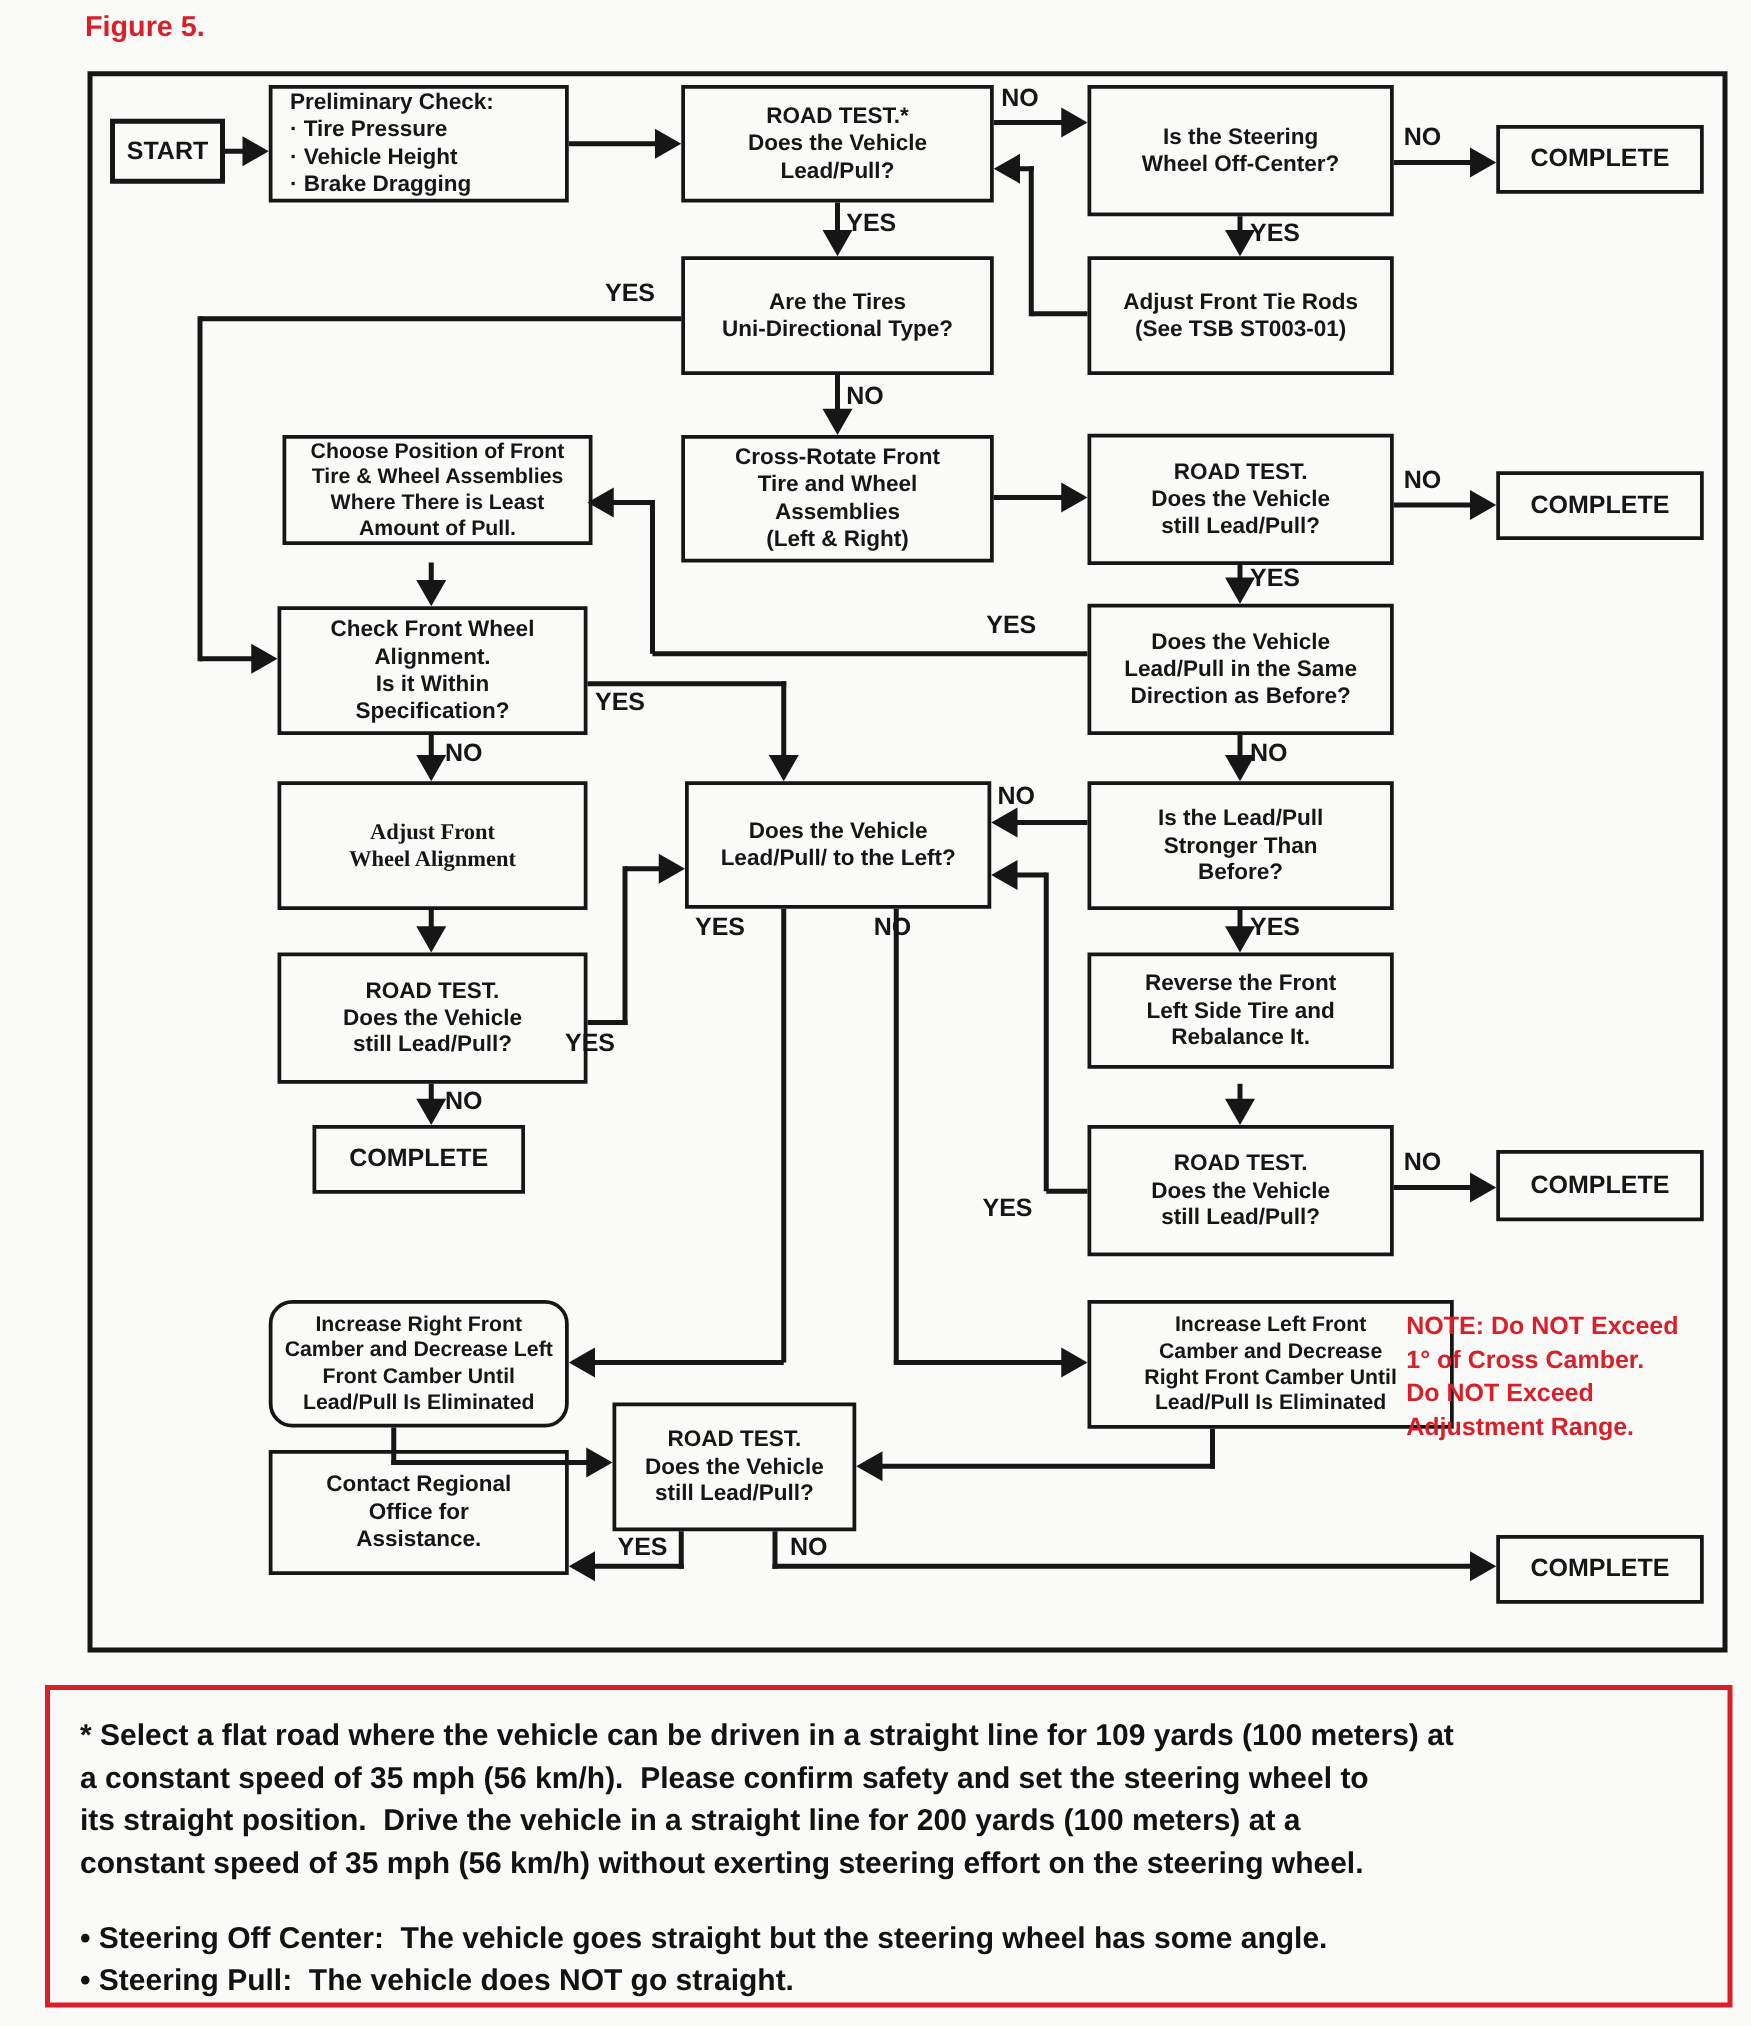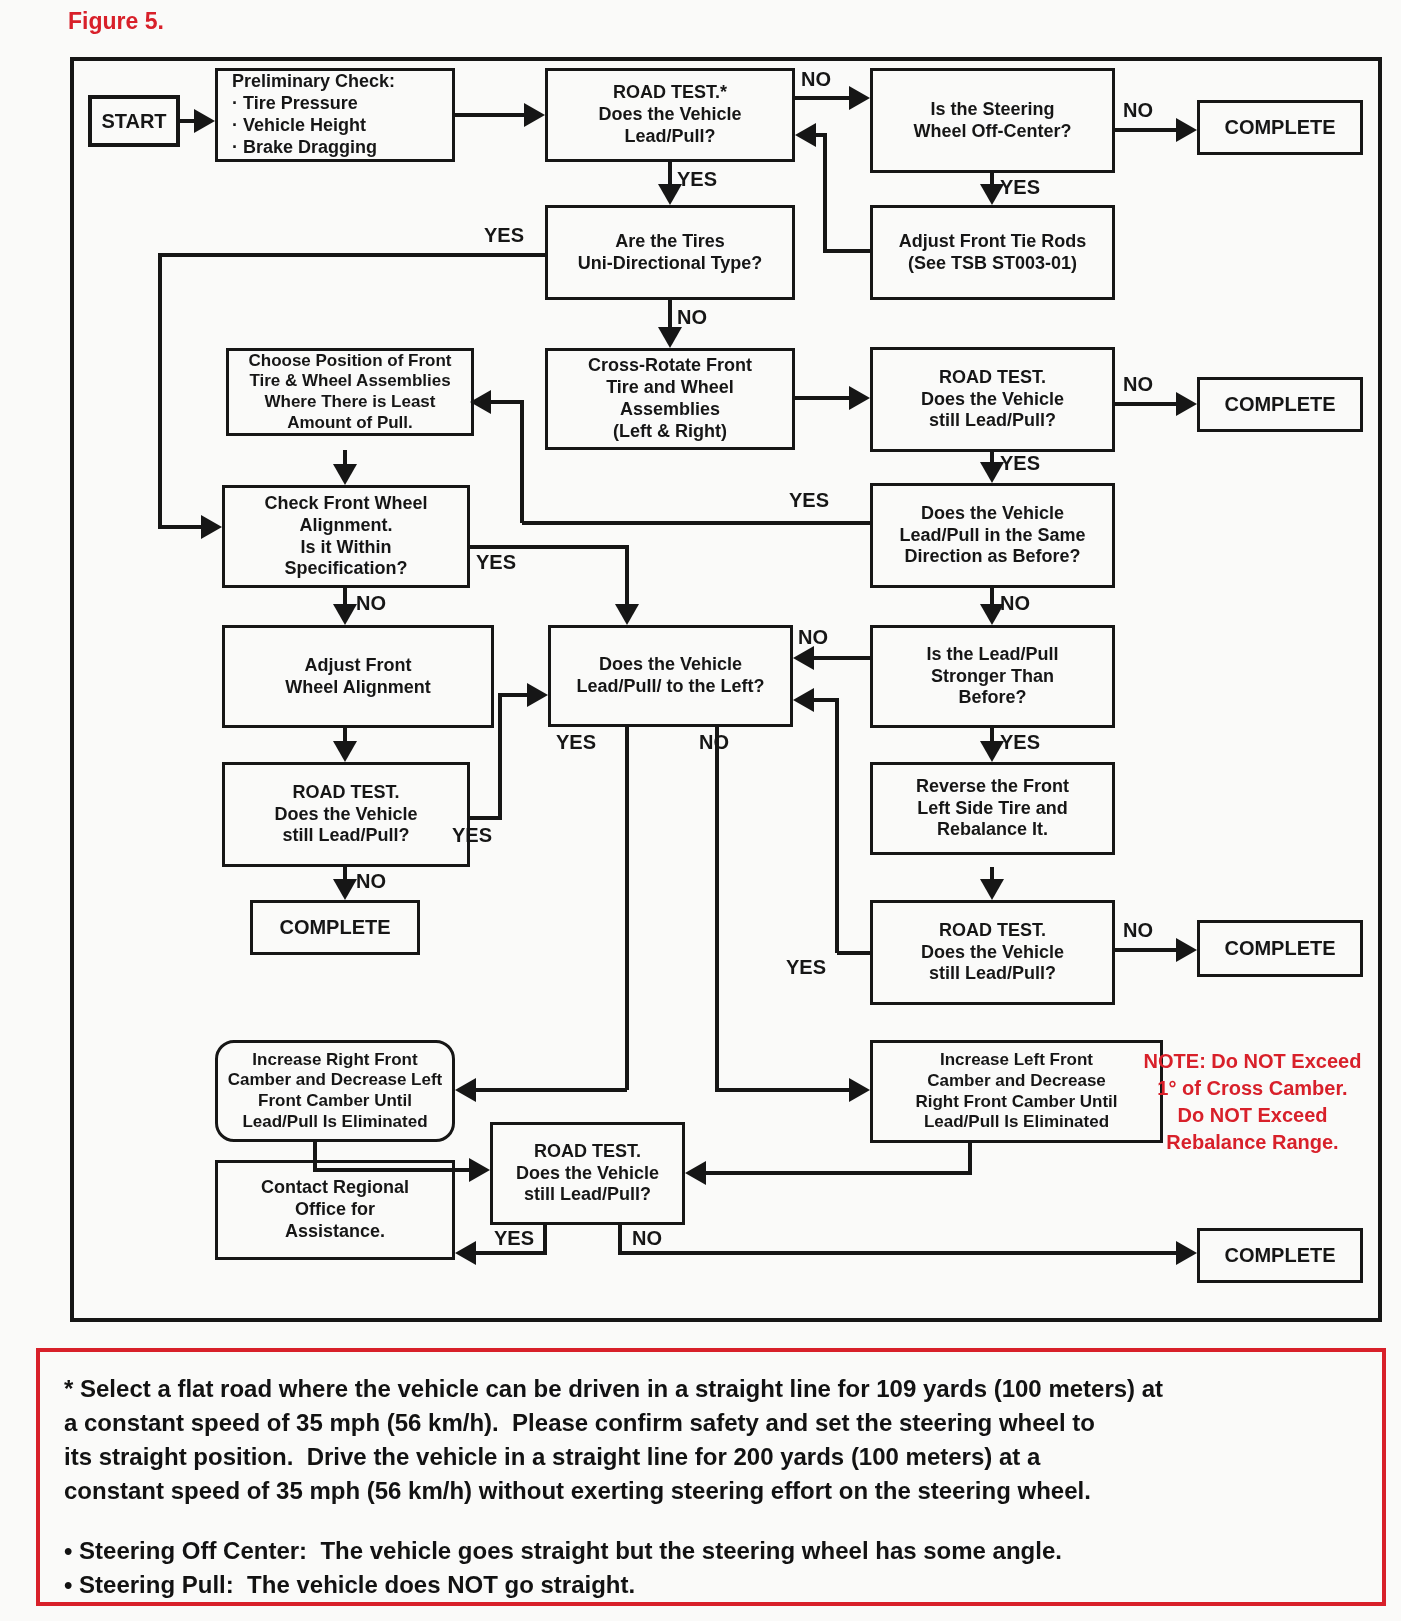--- a/index.html
+++ b/index.html
@@ -30,21 +30,21 @@
   .seg{position:absolute;background:var(--ink);}
   .arrow{position:absolute;width:0;height:0;}
   .arrow-right{border-top:12px solid transparent;border-bottom:12px solid transparent;border-left:21px solid var(--ink);}
   .arrow-left{border-top:12px solid transparent;border-bottom:12px solid transparent;border-right:21px solid var(--ink);}
   .arrow-down{border-left:12px solid transparent;border-right:12px solid transparent;border-top:21px solid var(--ink);}
   .edge-label{
     position:absolute;font-size:20px;font-weight:bold;color:var(--ink);white-space:nowrap;
   }
   .note-block{
     position:absolute;left:1125px;top:1048px;width:255px;
-    font-size:20px;font-weight:bold;color:var(--red);line-height:1.35;text-align:center;
+    font-size:20px;font-weight:bold;color:var(--red);line-height:1.35;text-align:left;
   }
   .footnote{
     position:absolute;left:36px;top:1348px;width:1350px;height:258px;
     border:4px solid var(--red);box-sizing:border-box;background:var(--paper);
     padding:20px 24px;color:#121212;font-weight:bold;font-size:24px;line-height:34px;
   }
   .footnote .fline{white-space:pre;}
   .footnote .bullets{margin-top:26px;}
 </style>
 </head>
@@ -108,21 +108,21 @@
         <div>Check Front Wheel</div>
         <div>Alignment.</div>
         <div>Is it Within</div>
         <div>Specification?</div>
       </div>
       <div class="node" style="left: 870px; top: 483px; width: 245px; height: 105px; font-size: 18px;">
         <div>Does the Vehicle</div>
         <div>Lead/Pull in the Same</div>
         <div>Direction as Before?</div>
       </div>
-      <div class="node" style="left: 222px; top: 625px; width: 272px; height: 103px; font-size: 18px;">
+      <div class="node" style="left: 222px; top: 625px; width: 248px; height: 103px; font-size: 18px; font-family: Liberation Serif, serif;">
         <div>Adjust Front</div>
         <div>Wheel Alignment</div>
       </div>
       <div class="node" style="left: 548px; top: 625px; width: 245px; height: 102px; font-size: 18px;">
         <div>Does the Vehicle</div>
         <div>Lead/Pull/ to the Left?</div>
       </div>
       <div class="node" style="left: 870px; top: 625px; width: 245px; height: 103px; font-size: 18px;">
         <div>Is the Lead/Pull</div>
         <div>Stronger Than</div>
@@ -274,21 +274,21 @@
       <div class="edge-label" style="left: 1123px; top: 919px;">NO</div>
       <div class="edge-label" style="left: 786px; top: 956px;">YES</div>
       <div class="edge-label" style="left: 494px; top: 1227px;">YES</div>
       <div class="edge-label" style="left: 632px; top: 1227px;">NO</div>
     </div>
 
   <div class="note-block">
     <div>NOTE: Do NOT Exceed</div>
     <div>1° of Cross Camber.</div>
     <div>Do NOT Exceed</div>
-    <div>Rebalance Range.</div>
+    <div>Adjustment Range.</div>
   </div>
 
   <div class="footnote">
     <div class="fline">* Select a flat road where the vehicle can be driven in a straight line for 109 yards (100 meters) at</div>
     <div class="fline">a constant speed of 35 mph (56 km/h).  Please confirm safety and set the steering wheel to</div>
     <div class="fline">its straight position.  Drive the vehicle in a straight line for 200 yards (100 meters) at a</div>
     <div class="fline">constant speed of 35 mph (56 km/h) without exerting steering effort on the steering wheel.</div>
     <div class="bullets">
       <div class="fline">• Steering Off Center:  The vehicle goes straight but the steering wheel has some angle.</div>
       <div class="fline">• Steering Pull:  The vehicle does NOT go straight.</div>

